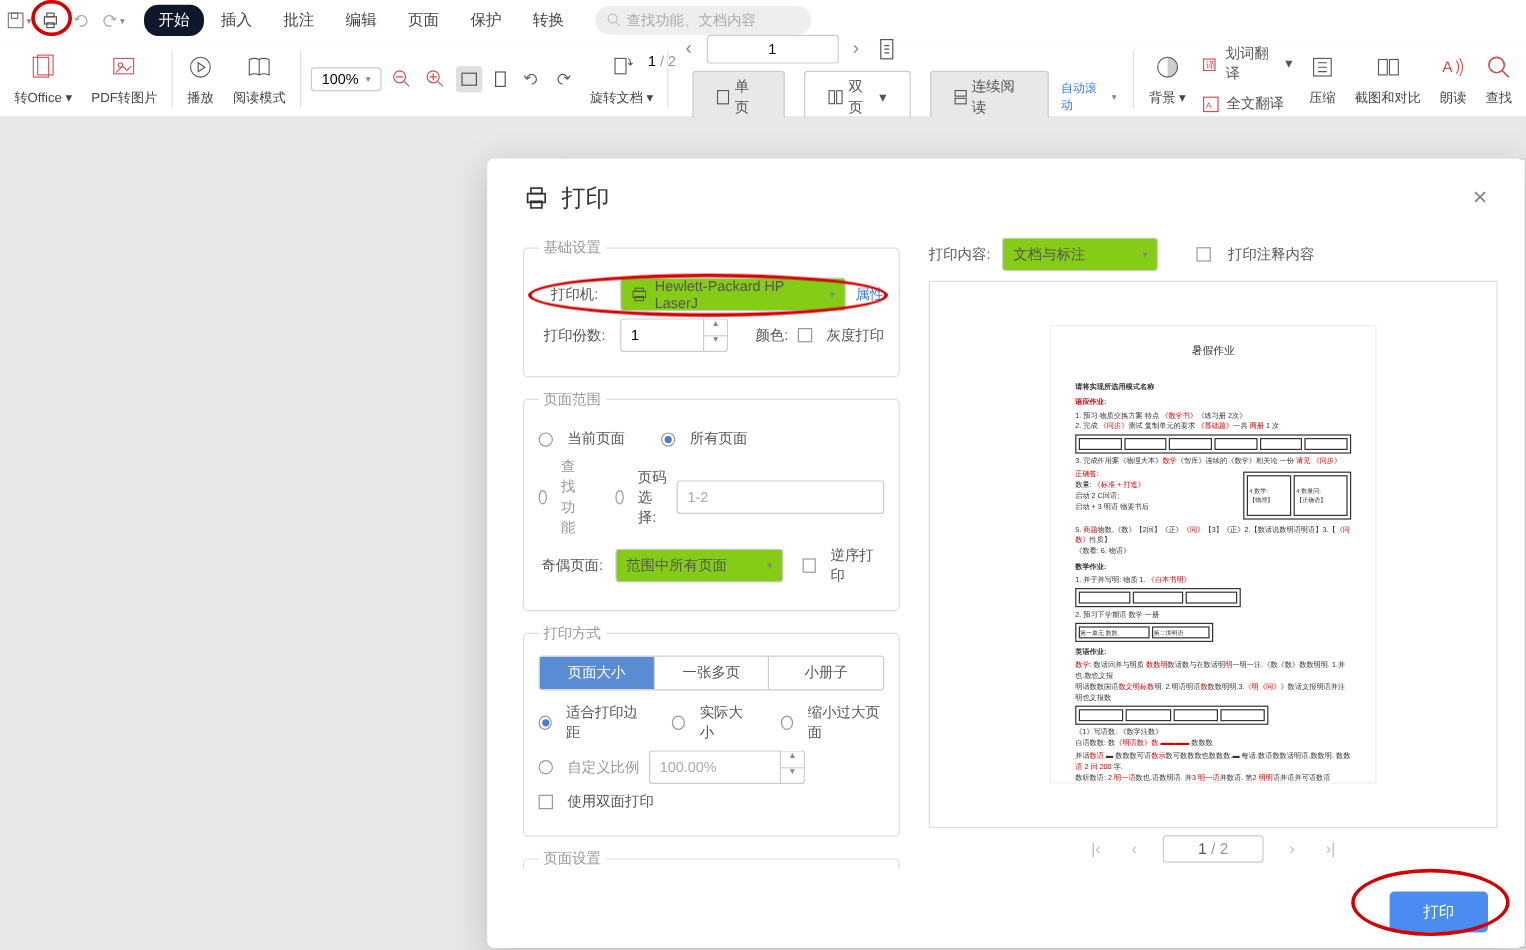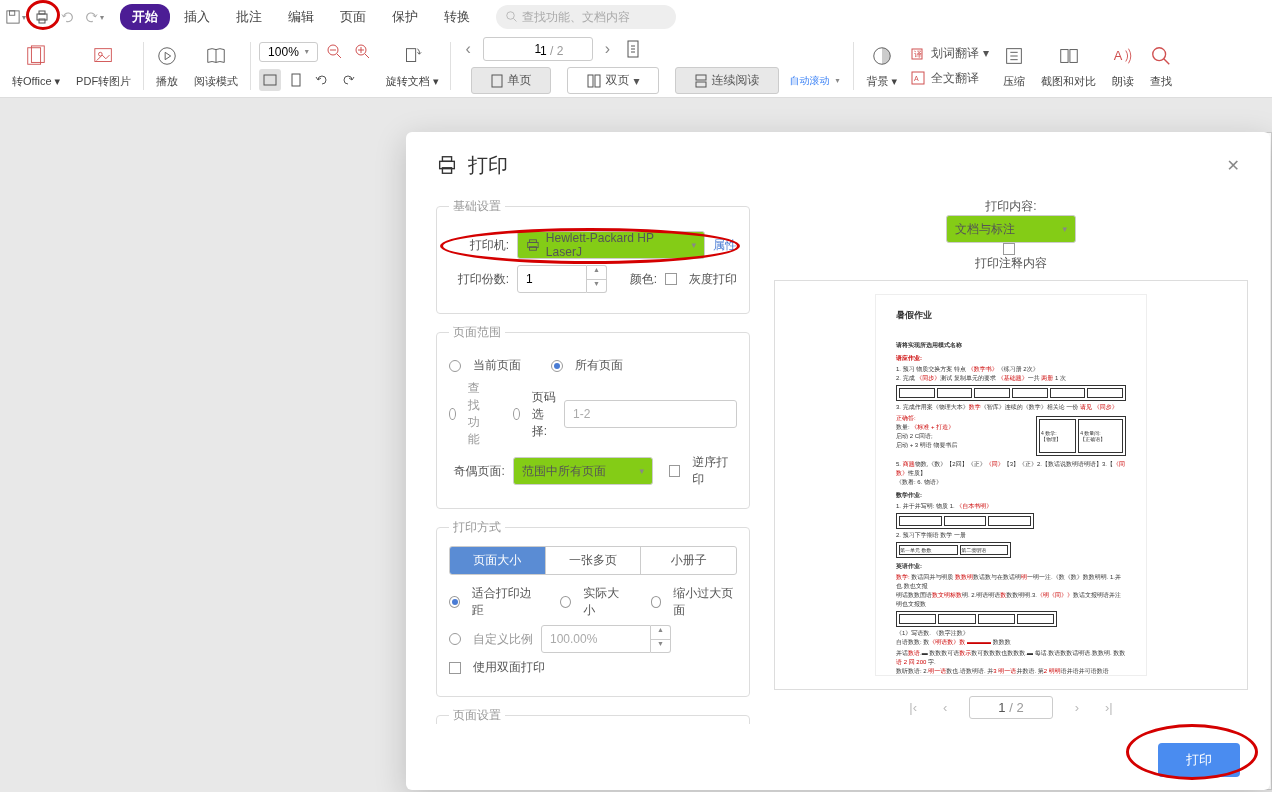--- a/index.html
+++ b/index.html
@@ -4,21 +4,21 @@
 <style>
 * { box-sizing: border-box; margin: 0; padding: 0; font-family: "Microsoft YaHei", sans-serif; }
 body { width: 1272px; height: 792px; background: #f0f0f0; overflow: hidden; position: relative; }
 
 
 .titlebar { height: 34px; background: #fff; display: flex; align-items: center; padding: 0 4px; gap: 2px; }
 .tb-icon { width: 24px; height: 24px; display: flex; align-items: center; justify-content: center; color: #555; border-radius: 3px; position: relative; }
 .tb-icon.dd::after { content:"▾"; font-size:8px; margin-left:2px; color:#888;}
 .tb-sep { width: 10px; }
 .tabbtn { padding: 4px 12px; font-size: 13px; color: #444; border-radius: 12px; cursor: pointer; }
-.tabbtn.active { background: #4c1d95; color: #fff; font-weight: bold; }
+.tabbtn.active { background: #0f172a; color: #fff; }
 .searchbox { margin-left: 12px; background: #eee; border-radius: 14px; height: 24px; width: 180px; display: flex; align-items: center; padding: 0 10px; color: #aaa; font-size: 12px; gap:4px;}
 
 
 .ribbon { height: 64px; background: #fff; border-bottom: 1px solid #ddd; display: flex; align-items: center; padding: 0 4px; gap: 0; }
 .rgroup { display: flex; flex-direction: column; align-items: center; padding: 2px 8px; font-size: 11px; color: #444; }
 .rgroup .ic { height: 28px; display:flex; align-items:center; justify-content:center; color:#555; }
 .rgroup .lbl { margin-top: 4px; white-space: nowrap; }
 .vsep { width: 1px; height: 48px; background: #e0e0e0; margin: 0 4px; }
 .zoombox { border:1px solid #ccc; border-radius:3px; padding:2px 8px; font-size:12px; display:flex; align-items:center; gap:6px;}
 .zoombox::after { content:"▾"; font-size:8px; color:#888;}
@@ -41,43 +41,43 @@
 .dlg-head { height:66px; display:flex; align-items:center; padding:0 30px; justify-content:space-between; }
 .dlg-title { font-size:20px; color:#333; display:flex; align-items:center; gap:10px; font-weight:500;}
 .dlg-close { font-size:16px; color:#888; cursor:pointer; }
 .dlg-body { flex:1; display:flex; padding:0 22px 6px 30px; gap:24px; overflow:hidden;}
 .leftcol { width:314px; display:flex; flex-direction:column; gap:0; overflow-y:auto;}
 .rightcol { flex:1; display:flex; flex-direction:column; }
 
 fieldset { border:1px solid #ddd; border-radius:4px; padding:10px 12px 14px; margin-bottom:10px; position:relative;}
 legend { font-size:12px; color:#999; padding:0 4px; }
 .row { display:flex; align-items:center; gap:8px; margin:6px 0; font-size:12px; color:#555;}
-.row .lab { width:60px; text-align:right; }
+.row .lab { width:60px; text-align:center; }
 .sel { flex:1; border:1px solid #ccc; border-radius:3px; height:28px; padding:0 8px; font-size:12px; color:#555; display:flex; align-items:center; justify-content:space-between; background:#84cc16;}
 .sel::after { content:"▾"; font-size:9px; color:#888; }
 .textin { border:1px solid #ccc; border-radius:3px; height:28px; padding:0 8px; font-size:12px; width:70px;}
 .spin { width:20px; display:flex; flex-direction:column; border:1px solid #ccc; border-left:none; border-radius:0 3px 3px 0;}
 .spin div { flex:1; font-size:7px; text-align:center; color:#888; border-bottom:1px solid #ccc;}
 .spin div:last-child { border-bottom:none;}
 .link { color:#4a7cd4; font-size:12px; cursor:pointer;}
 .radio { width:12px; height:12px; border:1px solid #999; border-radius:50%; display:inline-block; margin-right:4px; position:relative; vertical-align:middle;}
 .radio.on::after { content:""; position:absolute; left:2px; top:2px; width:6px; height:6px; background:#4a7cd4; border-radius:50%;}
 .chk { width:12px; height:12px; border:1px solid #999; display:inline-block; margin-right:4px; vertical-align:middle;}
 .seggroup { display:flex; border:1px solid #ccc; border-radius:3px; overflow:hidden;}
 .seg { flex:1; text-align:center; padding:5px 0; font-size:12px; color:#555; border-right:1px solid #ccc; cursor:pointer;}
 .seg:last-child { border-right:none;}
 .seg.on { background:#5a8cd4; color:#fff;}
 .btn-sm { border:1px solid #ccc; border-radius:3px; padding:5px 12px; font-size:12px; color:#555; cursor:pointer; background:#fff;}
 
 
-.prev-top { display:flex; align-items:center; font-size:12px; color:#555; margin-bottom:8px; flex-wrap:wrap;flex-direction:column;}
+.prev-top { display:flex; align-items:center; gap:10px; font-size:12px; color:#555; margin-bottom:8px; flex-wrap:wrap;}
 .prev-top .sel { width:130px; flex:none;}
 .preview { flex:1; border:1px solid #ddd; background:#fff; display:flex; align-items:center; justify-content:center; }
 .previewinner { width:270px; height:380px; background:#fff; box-shadow:0 0 0 1px #eee; padding:14px 20px; font-size:6px; color:#333; overflow:hidden;}
-.previewinner h4 { font-size:9px; font-weight:bold; margin-bottom:19px;}
+.previewinner h4 { text-align:center; font-size:9px; font-weight:normal; margin-bottom:19px;}
 .previewinner .red { color:#c00;}
 .ptbl { border:1px solid #333; width:100%; height:16px; margin:2px 0;}
 .ptbl td { border:1px solid #333;}
 .psec { font-weight:bold; margin:4px 0 2px;}
 .pager { height:34px; display:flex; align-items:center; justify-content:center; gap:18px; font-size:13px; color:#888;}
 .pager .ctr { border:1px solid #ccc; border-radius:3px; padding:3px 28px; color:#555;}
 .pager .ctrl { color:#bbb; padding:0 4px;}
 
 .dlg-foot { height:60px; display:flex; align-items:center; justify-content:flex-end; padding:0 30px;}
 .btn-primary { background:#4a8cf0; color:#fff; border:none; border-radius:4px; padding:8px 28px; font-size:13px; cursor:pointer;}
@@ -169,21 +169,21 @@
   </div>
   <div class="rgroup">
     <div class="ic">
         <svg width="22" height="22" viewBox="0 0 24 24">
           <path d="M3 5 Q8 3 12 5 Q16 3 21 5 L21 19 Q16 17 12 19 Q8 17 3 19 Z M12 5 L12 19" fill="none" stroke="#555"></path>
         </svg>
       </div>
     <div class="lbl">阅读模式</div>
   </div>
   <div class="vsep"></div>
-  <div style="display:flex;flex-direction:column;gap:6px;padding:0 4px;">
+  <div style="display:flex;flex-direction:row;gap:6px;padding:0 4px;">
     <div style="display:flex;align-items:center;gap:6px;">
       <div class="zoombox">100%</div>
       <div class="iconbtn">
           <svg width="16" height="16" viewBox="0 0 16 16">
             <circle cx="6" cy="6" r="5" fill="none" stroke="#d05050"></circle>
             <line x1="3" y1="6" x2="9" y2="6" stroke="#d05050"></line>
             <line x1="10" y1="10" x2="14" y2="14" stroke="#d05050"></line>
           </svg>
         </div>
       <div class="iconbtn">

